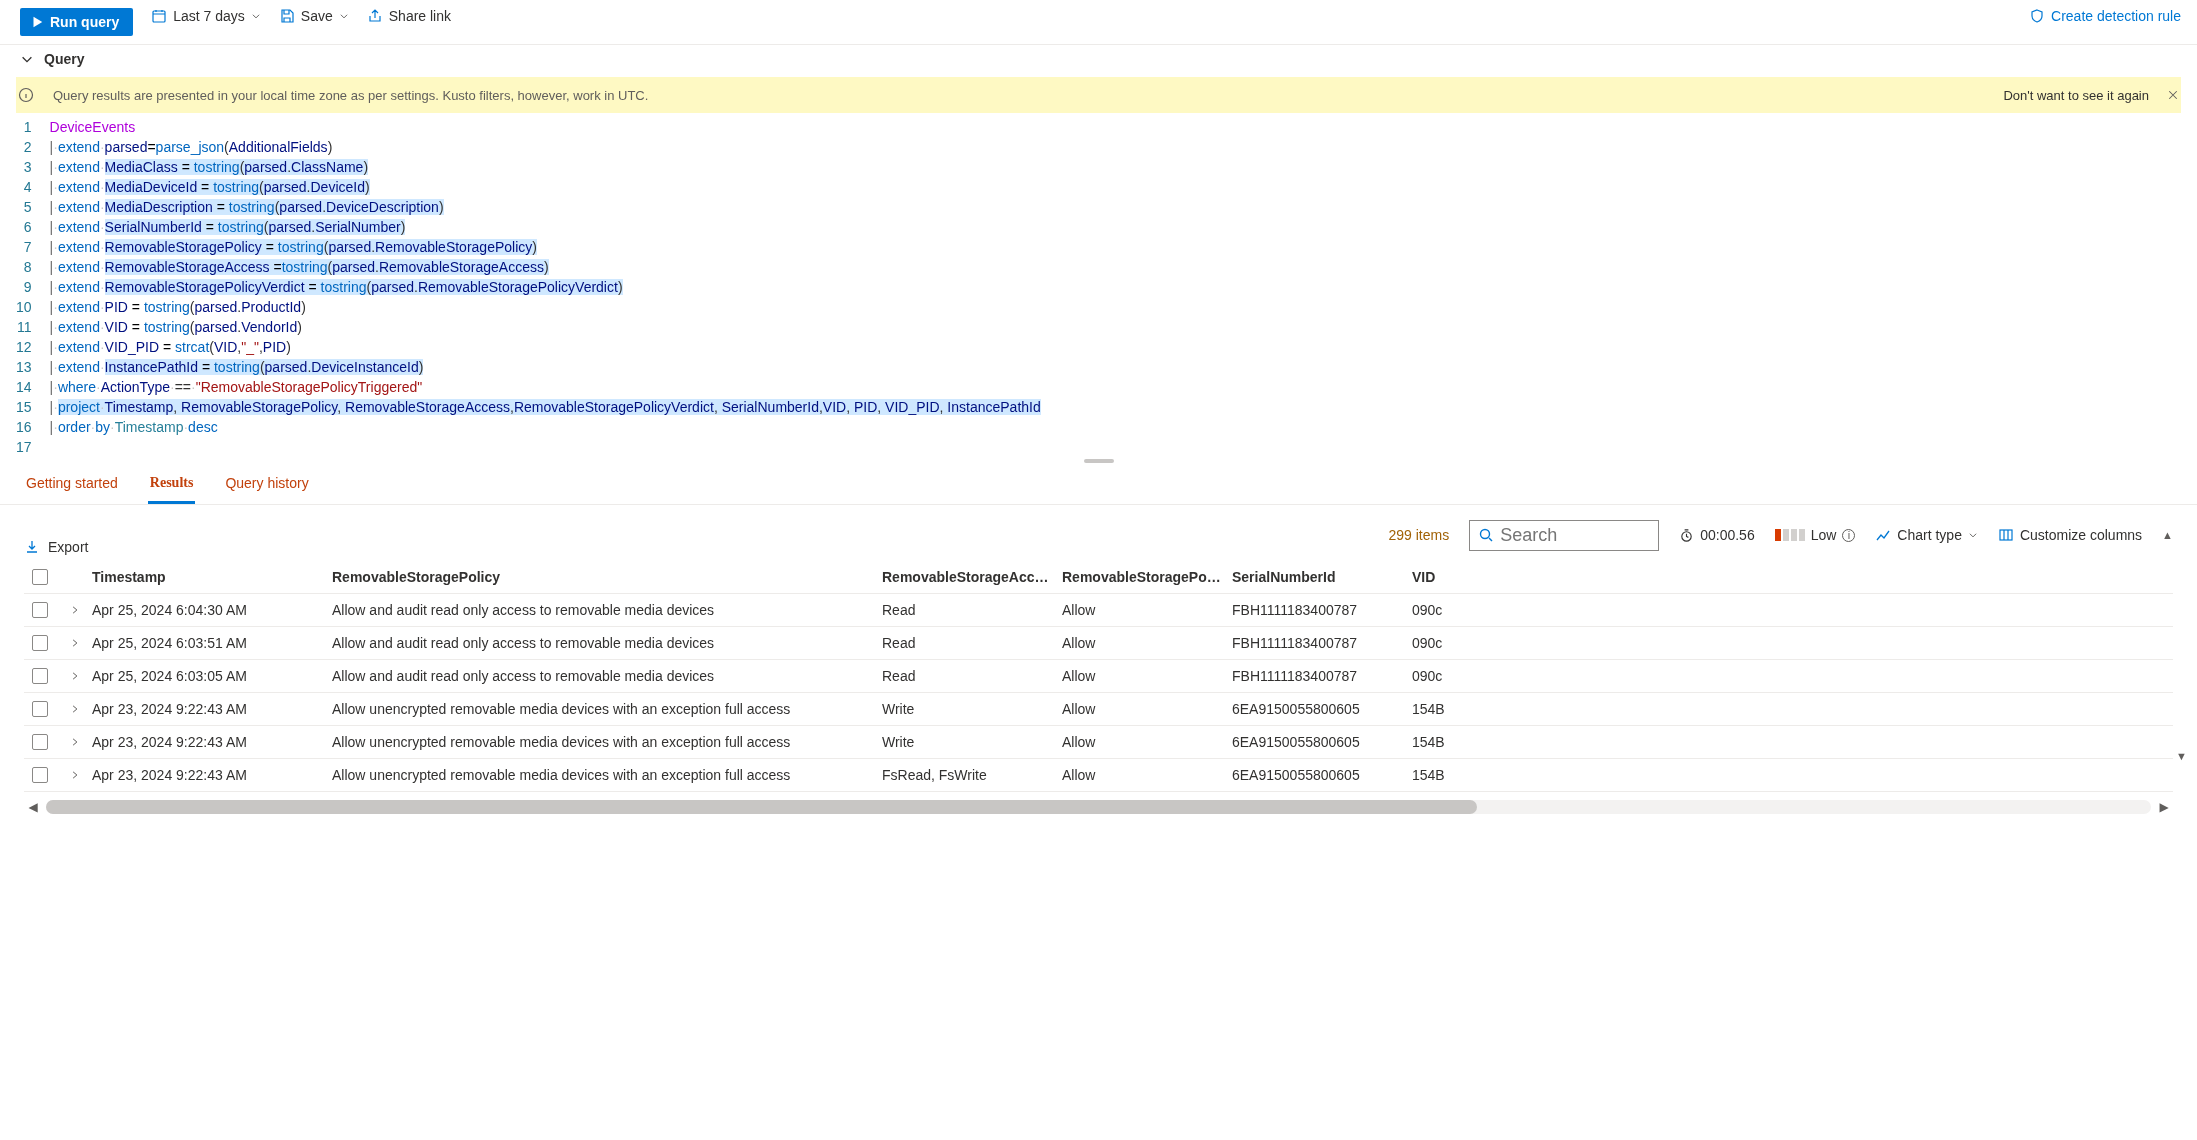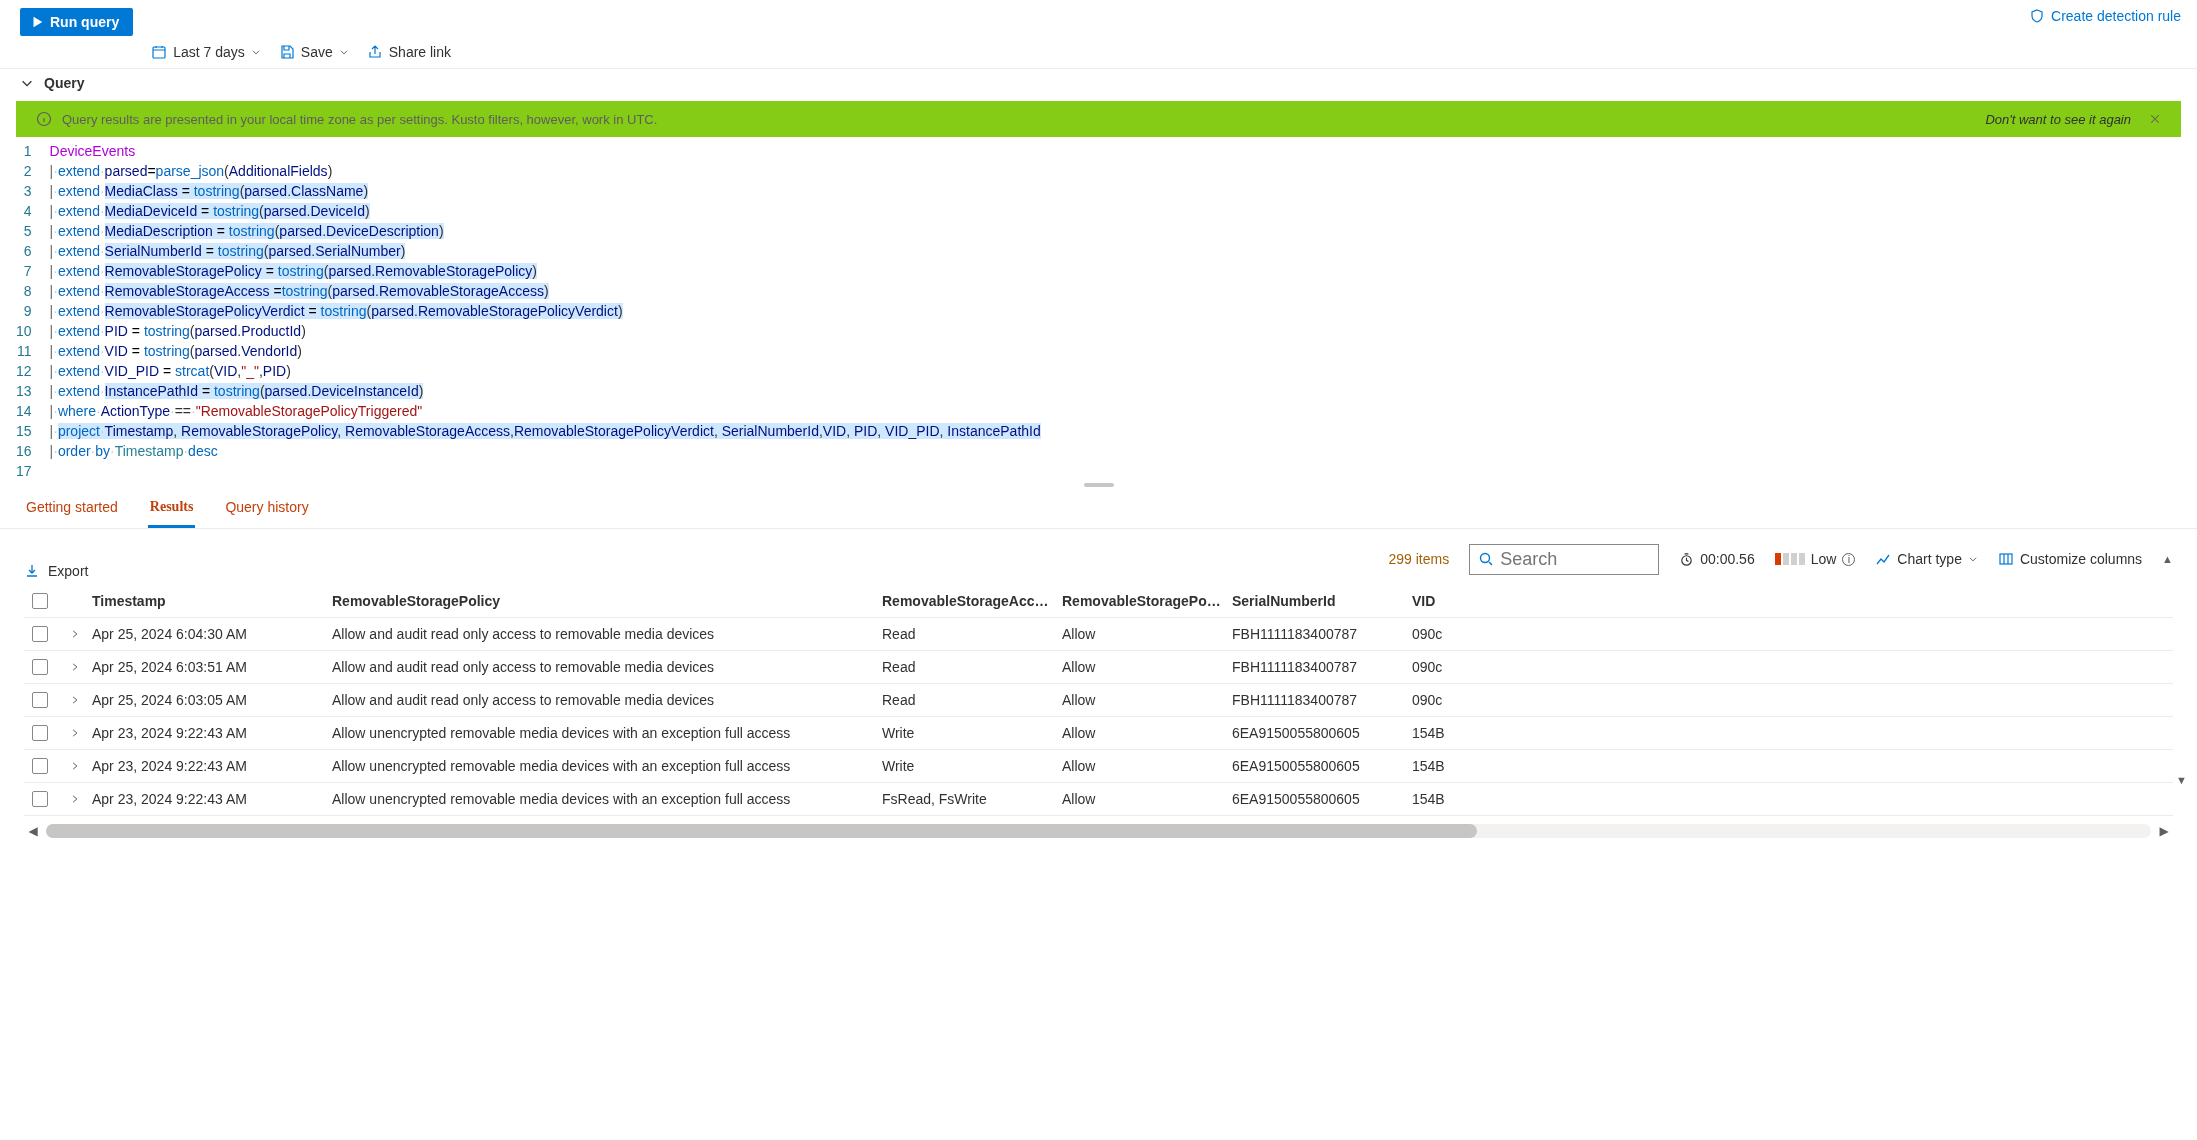--- a/index.html
+++ b/index.html
@@ -1,30 +1,30 @@
 <!DOCTYPE html>
 <html><head>
 <meta charset="utf-8">
 <style>
 * { box-sizing: border-box; margin: 0; padding: 0; font-family: "Segoe UI", Arial, sans-serif; }
 body { background: #fff; color: #323130; font-size: 14px; overflow-x: hidden; }
 
 .toolbar { display: flex; align-items: flex-start; padding: 8px 16px 8px 20px; gap: 18px; border-bottom: 1px solid #edebe9; }
 .btn-primary { background: #0078d4; color:#fff; border:none; padding:6px 14px 6px 10px; display:flex; align-items:center; gap:6px; font-size:14px; cursor:pointer; border-radius:2px; font-weight:600;}
-.tbitem { display:flex; align-items:center; gap:6px; cursor:pointer; color:#323130;margin-top:36px; }
+.tbitem { display:flex; align-items:center; gap:6px; cursor:pointer; color:#323130; }
 .tbitem svg, .tbitem .ic { color:#0078d4; }
 .spacer { flex:1; }
 .create-rule { color:#0078d4; display:flex; align-items:center; gap:6px; cursor:pointer; font-weight:400;}
 
 .section-hdr { display:flex; align-items:center; gap:10px; padding:6px 20px; font-weight:600; }
 .chev { cursor:pointer; }
 
-.info-bar { background:#84cc16; margin:4px 16px 0 16px; padding:10px 20px; display:flex; align-items:center; gap:10px; color:#605e5c; font-size:13px;}
+.info-bar { background:#fef9c3; margin:4px 16px 0 16px; padding:10px 2px; display:flex; align-items:center; gap:19px; color:#605e5c; font-size:13px;}
 .info-bar .right { margin-left:auto; display:flex; align-items:center; gap:18px;}
-.info-bar .dismiss { color:#323130;font-style:italic; }
+.info-bar .dismiss { color:#323130; }
 .info-bar .close { cursor:pointer; color:#605e5c; }
 
 .editor { display:flex; padding:4px 16px 0 16px; font-family: Consolas, Menlo, monospace; font-size:14px; line-height:20px; background:#fff;}
 .gutter { text-align:right; color:#237893; padding-right:18px; user-select:none;}
 .gutter div { height:20px; }
 .code { white-space:pre; }
 .code .line { height:20px; }
 .tok-pipe { color:#6a6a6a; }
 .tok-col { color:#001080; }
 .tok-str { color:#a31515; }

